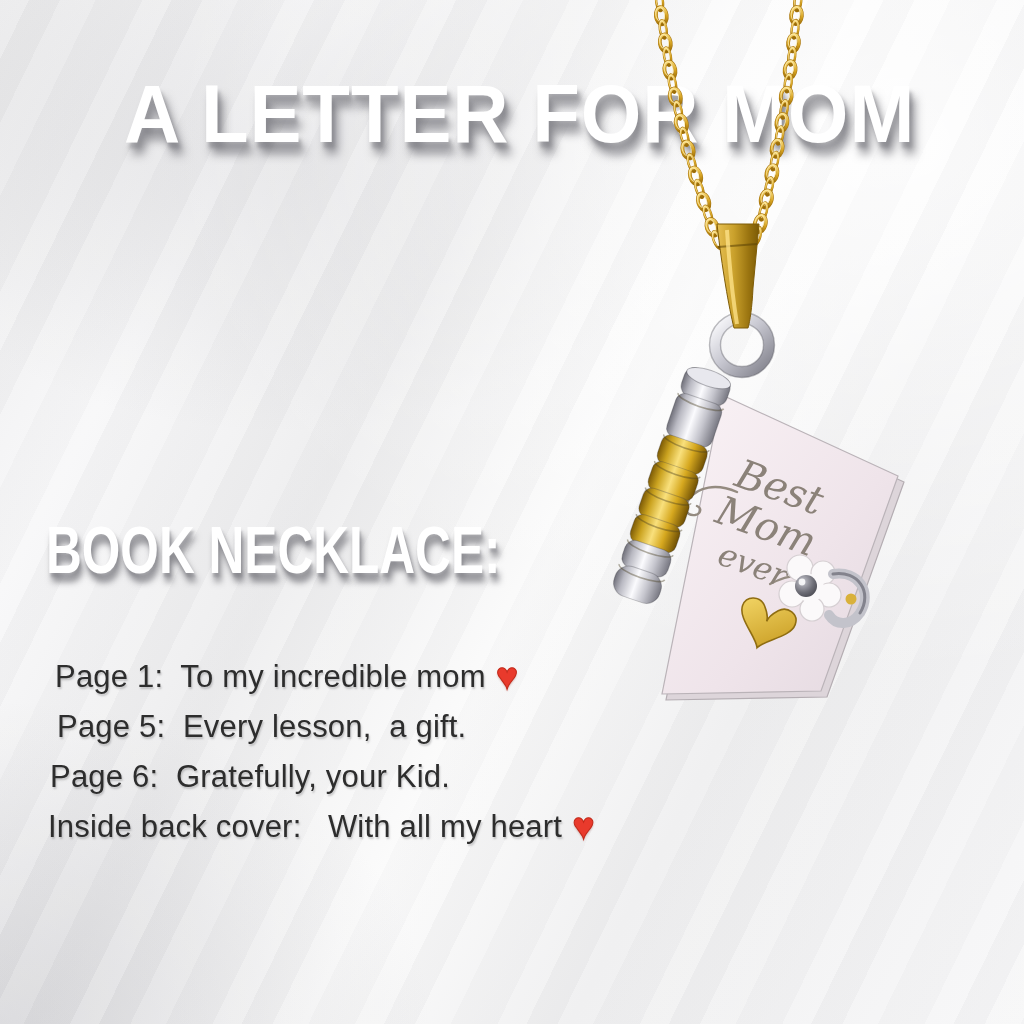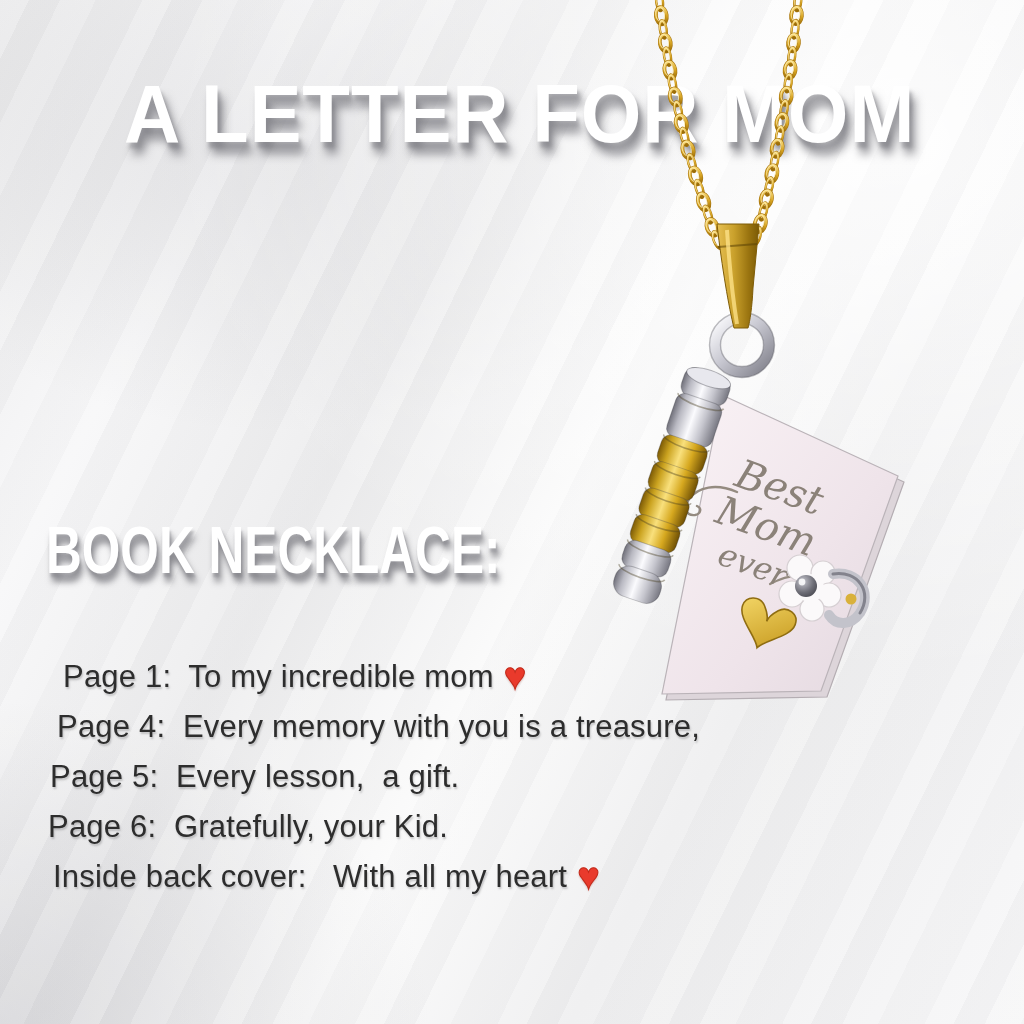--- a/index.html
+++ b/index.html
@@ -30,21 +30,21 @@
     font-size:67px;font-weight:bold;line-height:1;letter-spacing:0;
     color:var(--title_text,#fff);transform:scaleX(.74);transform-origin:left top;
     text-shadow:4px 9px 8px rgba(124,124,130,.85), 2px 4px 3px rgba(134,134,140,.5);}
 
   .necklace{position:absolute;left:0;top:0;width:1024px;height:1024px;pointer-events:none;}
 
   .lines{position:absolute;left:0;top:652px;width:1024px;}
   .line{height:50px;display:flex;align-items:center;padding-left:48px;
     font-size:31px;font-weight:500;color:var(--body_text,#2d2d2d);letter-spacing:.2px;
     text-shadow:1px 2px 2px rgba(105,105,110,.35);white-space:pre;}
-  .line:nth-child(1){padding-left:55px;margin-left:8px;}
+  .line:nth-child(1){padding-left:55px;}
   .line:nth-child(2){padding-left:57px;}
   .line:nth-child(3){padding-left:50px;}
   .line:nth-child(5){padding-left:53px;}
   .line:nth-child(6){padding-left:54px;margin-left:25px;}
   .line:nth-child(7){padding-left:50px;}
   .heart{color:var(--heart_red,#e93a2c);font-size:38px;margin-left:10px;line-height:1;
     transform:translateY(-1px);-webkit-text-stroke:1px #c22818;
     text-shadow:0 2px 2px rgba(140,30,20,.3);}
 </style>
 </head>
@@ -222,23 +222,20 @@
       </g>
     </g>
   </svg>
 
   <div class="lines">
     <div class="line">
       <span>Page 1:  To my incredible mom</span>
       <span class="heart">♥</span>
     </div>
     <div class="line">
-      <span>Page 4:  Every memory with you is a treasure,</span>
-    </div>
-    <div class="line">
       <span>Page 5:  Every lesson,  a gift.</span>
     </div>
     <div class="line">
       <span>Page 6:  Gratefully, your Kid.</span>
     </div>
     <div class="line">
       <span>Inside back cover:   With all my heart</span>
       <span class="heart">♥</span>
     </div>
   </div>

